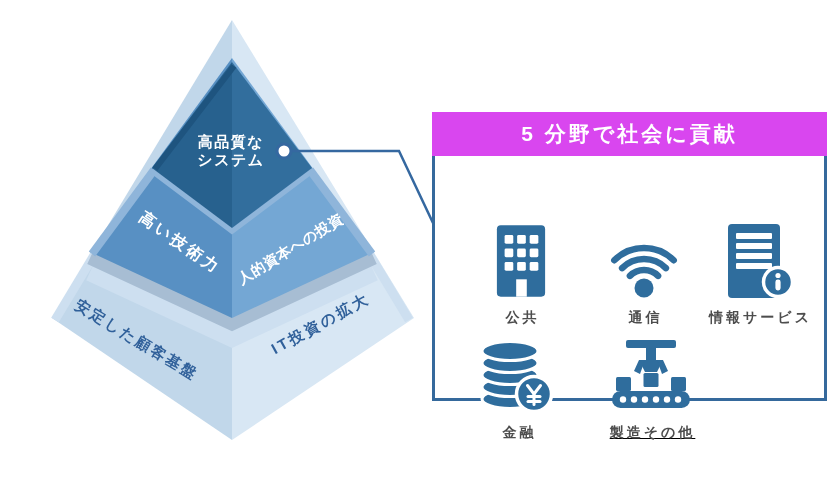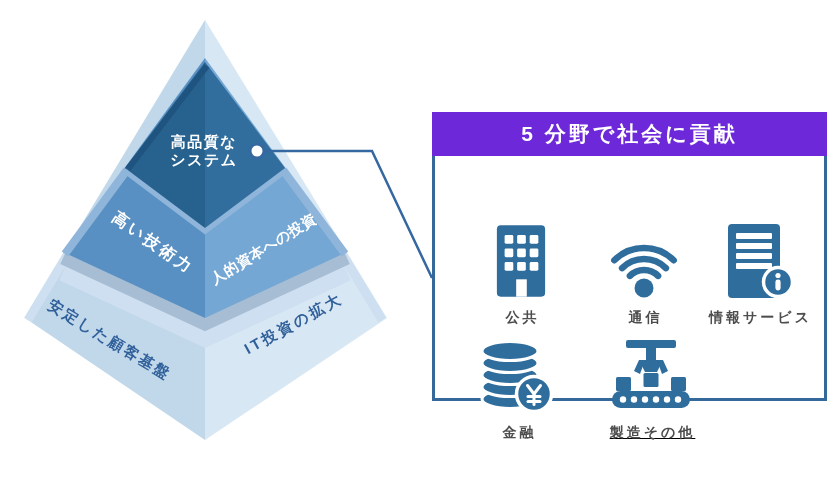--- a/index.html
+++ b/index.html
@@ -1,28 +1,28 @@
 <!DOCTYPE html>
 <html><head>
 <meta charset="utf-8">
 <style>
   html,body{margin:0;padding:0;}
   body{
     width:840px;height:504px;position:relative;background:#ffffff;overflow:hidden;
     font-family:"Liberation Sans","DejaVu Sans",sans-serif;
   }
-  #stage{position:absolute;inset:0;}
+  #stage{position:absolute;inset:0;padding-left:27px;}
   svg text{font-family:"Liberation Sans","DejaVu Sans",sans-serif;}
   .pyr-label-white{font-weight:bold;fill:#ffffff;}
   .pyr-label-dark{font-weight:bold;fill:#30609a;}
 
   
   .panel{position:absolute;left:432px;top:112px;width:395px;height:289px;}
   .panel-header{
-    height:44px;background:#6d28d9;color:#ffffff;
+    height:44px;background:#d946ef;color:#ffffff;
     display:flex;align-items:center;justify-content:center;
     font-size:21px;font-weight:bold;letter-spacing:3px;
   }
   .panel-body{
     position:absolute;left:0;top:44px;right:0;bottom:0;
     background:#ffffff;border:3px solid #35699c;border-top:none;
   }
   .cell{position:absolute;width:124px;display:flex;flex-direction:column;align-items:center;}
   .icon-box{height:78px;display:flex;align-items:flex-end;justify-content:center;color:#2f6d9d;}
   .icon-box svg{display:block;}

